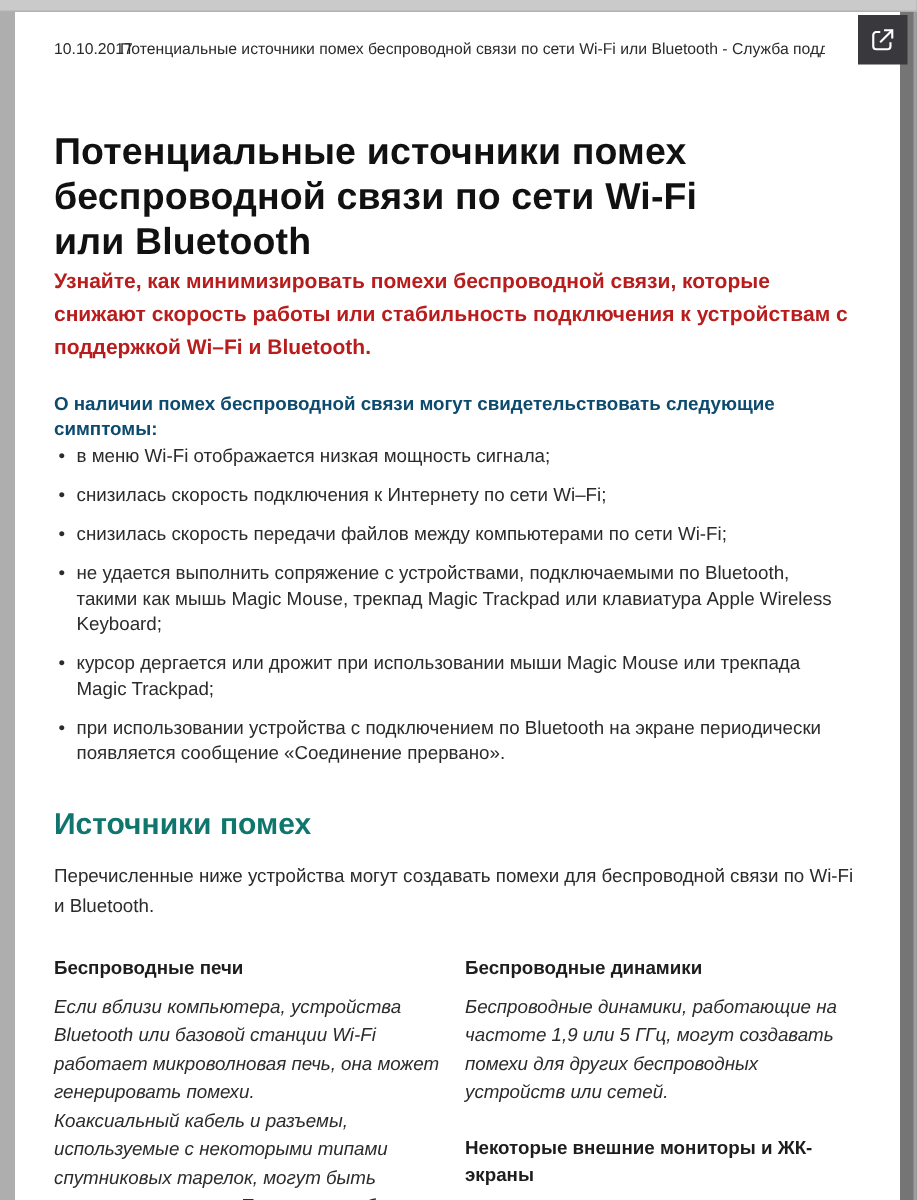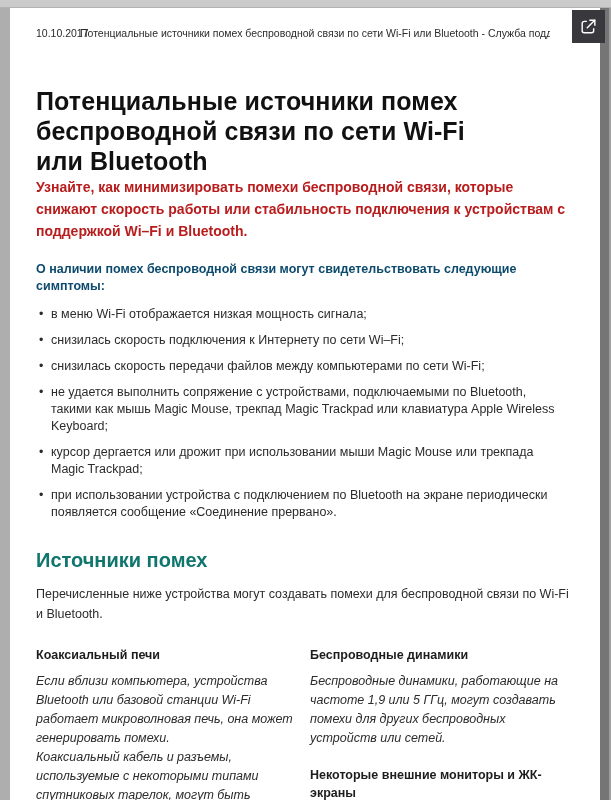--- a/index.html
+++ b/index.html
@@ -53,21 +53,21 @@
   .article-subtitle {
     font-size: 14px; line-height: 22px; color: #b91c1c;
     max-width: 545px; font-weight: bold;
   }
 
   .symptoms-intro {
     margin-top: 19px;
     font-size: 12.5px; line-height: 17px; color: #0c4a6e; font-weight: bold;
   }
   ul.symptoms {
-    margin-top: 11px; list-style: none;
+    margin-top: 1px; list-style: none;
   }
   ul.symptoms li {
     position: relative; padding-left: 15px; margin-bottom: 9px;
     font-size: 12.5px; line-height: 17px; color: #2b2b2b; max-width: 535px;
   }
   ul.symptoms li::before {
     content: "•"; position: absolute; left: 3px; top: 0; color: #2b2b2b;
   }
 
   .section-title {
@@ -133,21 +133,21 @@
       </ul>
 
       <h2 class="section-title">Источники помех</h2>
 
       <p class="section-intro">Перечисленные ниже устройства могут создавать помехи для беспроводной связи по Wi-Fi и Bluetooth.</p>
 
       <div class="columns">
 
         <div class="col">
           <div class="col-item">
-            <h3>Коаксиальный печи</h3>
+            <h3>Беспроводные печи</h3>
             <p>Если вблизи компьютера, устройства Bluetooth или базовой станции Wi-Fi работает микроволновая печь, она может генерировать помехи.</p>
           </div>
           <div class="col-item">
             <p>Коаксиальный кабель и разъемы, используемые с некоторыми типами спутниковых тарелок, могут быть источниками помех. Проверьте кабель на наличие повреждений, из-за которых могут возникать радиочастотные помехи (так называемая утечка на высоких частотах). Если существует вероятность, что помехи возникают из-за кабелей, замените их.</p>
           </div>
 
         </div>
 
         <div class="col">
           <div class="col-item">

